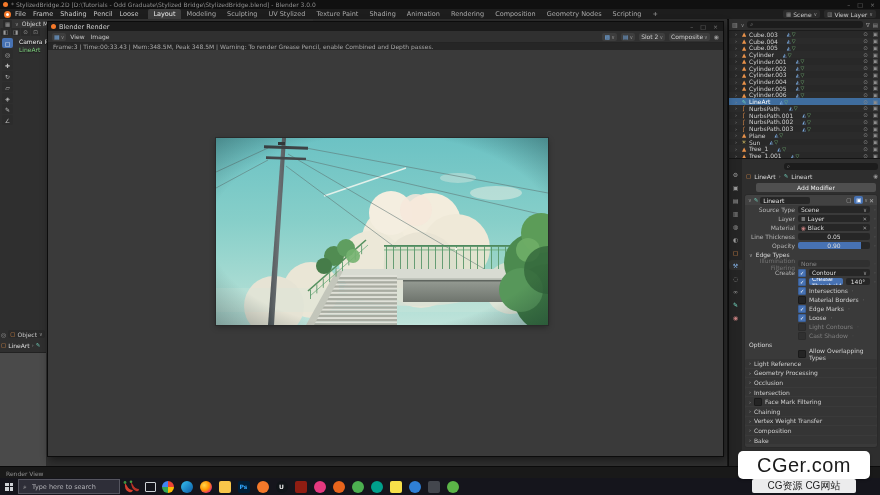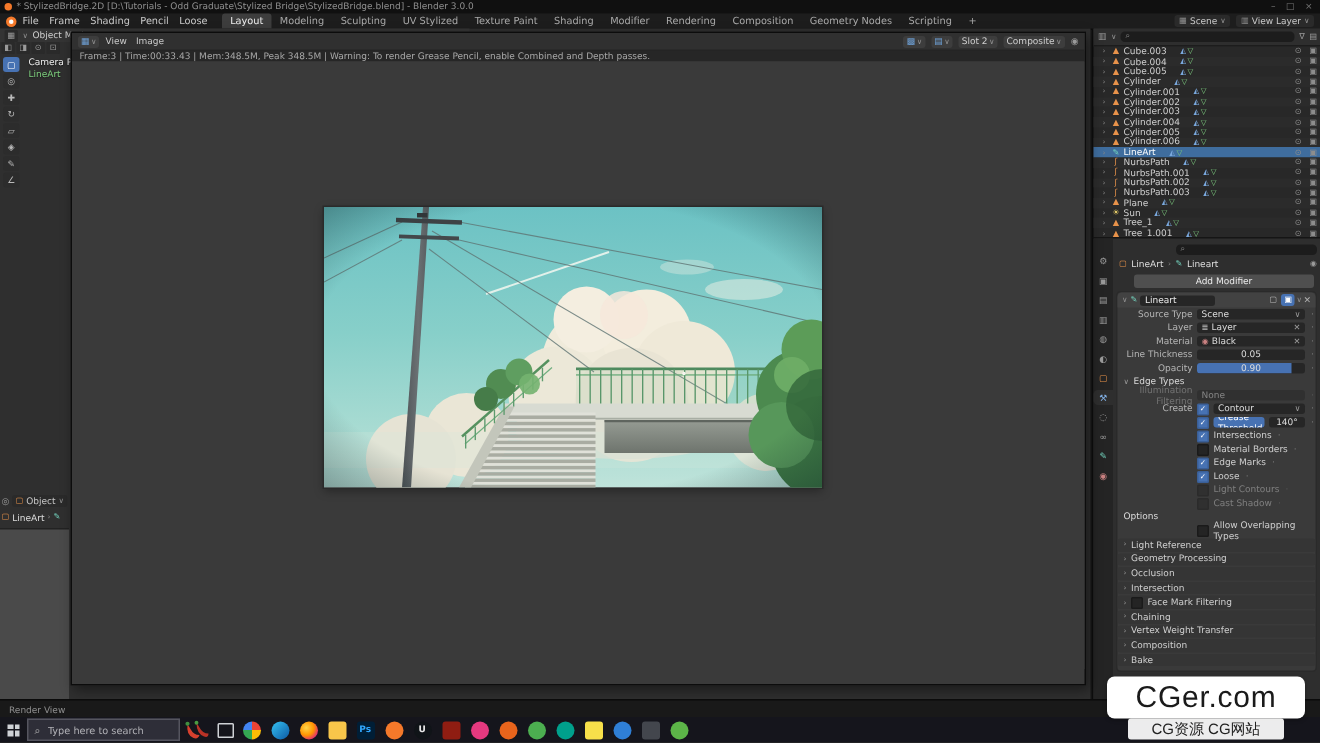--- a/index.html
+++ b/index.html
@@ -141,21 +141,21 @@
       <span class="menu-item">Pencil</span>
       <span class="menu-item">Loose</span>
     </span>
   <span id="workspace-tabs">
       <span class="ws-tab active">Layout</span>
       <span class="ws-tab">Modeling</span>
       <span class="ws-tab">Sculpting</span>
       <span class="ws-tab">UV Stylized</span>
       <span class="ws-tab">Texture Paint</span>
       <span class="ws-tab">Shading</span>
-      <span class="ws-tab">Modifier</span>
+      <span class="ws-tab">Animation</span>
       <span class="ws-tab">Rendering</span>
       <span class="ws-tab">Composition</span>
       <span class="ws-tab">Geometry Nodes</span>
       <span class="ws-tab">Scripting</span>
       <span class="ws-tab">+</span>
     </span>
   <span id="topbar-right">
     <span class="tb-widget">
       <span class="gi">▦</span>
       <span>Scene</span>
@@ -207,20 +207,29 @@
 </div>
 <div id="bl-row2" class="abs">
   <span style="color:#e8924a;font-size:5.5px">▢</span>
   <span>LineArt</span>
   <span style="color:#888;font-size:5px">›</span>
   <span style="color:#74d6c0;font-size:5.5px">✎</span>
 </div>
 <div id="bl-panel" class="abs"></div>
 
 <div id="render-window" class="abs">
+  <div id="rw-title">
+    <span class="bdot"></span>
+    <span>Blender Render</span>
+    <span class="wctl">
+      <span>–</span>
+      <span>□</span>
+      <span>×</span>
+    </span>
+  </div>
   <div id="rw-header">
     <span class="rw-btn">
       <span class="blue-ic">▦</span>
       <span class="caret">∨</span>
     </span>
     <span id="rw-menus">
         <span class="rw-menu">View</span>
         <span class="rw-menu">Image</span>
       </span>
     <span id="rw-right">

